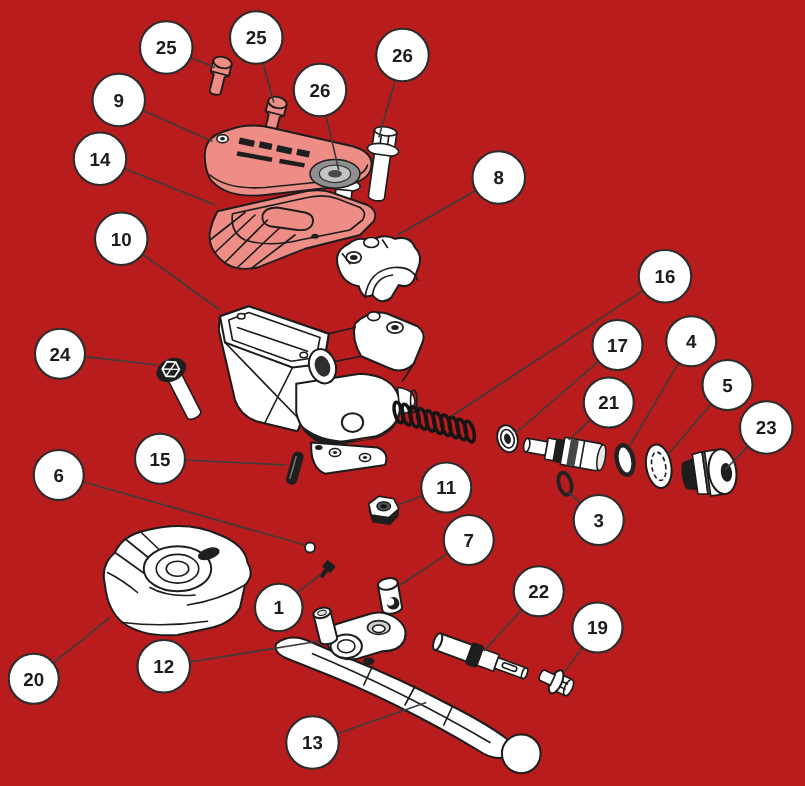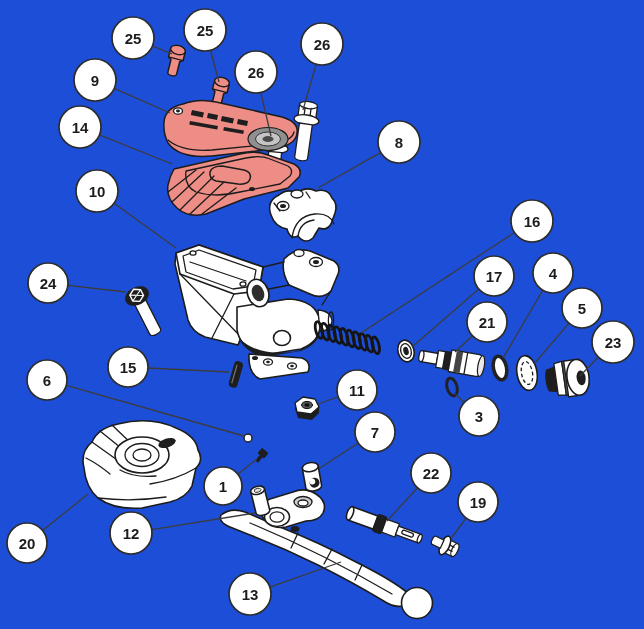--- a/index.html
+++ b/index.html
@@ -1,21 +1,21 @@
 <!DOCTYPE html>
 <html style="--ink: #1c1c1c; --accent: #ee8d86; --leader: #3c3c3c;"><head>
 <meta charset="utf-8">
 <style>
   :root{
     --ink:#1c1c1c;
     --accent:#ee8d86;
     --leader:#3c3c3c;
   }
   html,body{margin:0;padding:0;background:#ffffff;}
-  .stage{position:relative;width:644px;height:629px;background:#1d4ed8;overflow:hidden;}
+  .stage{position:relative;width:644px;height:629px;background:#b91c1c;overflow:hidden;}
   svg{display:block;}
   .ln{fill:none;stroke:var(--ink);stroke-width:1.3;stroke-linejoin:round;stroke-linecap:round;}
   .wh{fill:#ffffff;stroke:var(--ink);stroke-width:1.3;stroke-linejoin:round;}
   .wh2{fill:#ffffff;stroke:var(--ink);stroke-width:1.6;stroke-linejoin:round;}
   .red{fill:var(--accent);stroke:var(--ink);stroke-width:1.5;stroke-linejoin:round;}
   .dk{fill:#1e1e1e;stroke:none;}
   .gy{fill:#8f8f8f;stroke:var(--ink);stroke-width:1.2;}
   .balloon{fill:#ffffff;stroke:#2c2c2c;stroke-width:1.7;}
   .leader{stroke:var(--leader);stroke-width:1.3;fill:none;}
   .balloon-label{font-family:"Liberation Sans",sans-serif;font-size:15px;font-weight:bold;fill:#1c1c1c;text-anchor:middle;}

